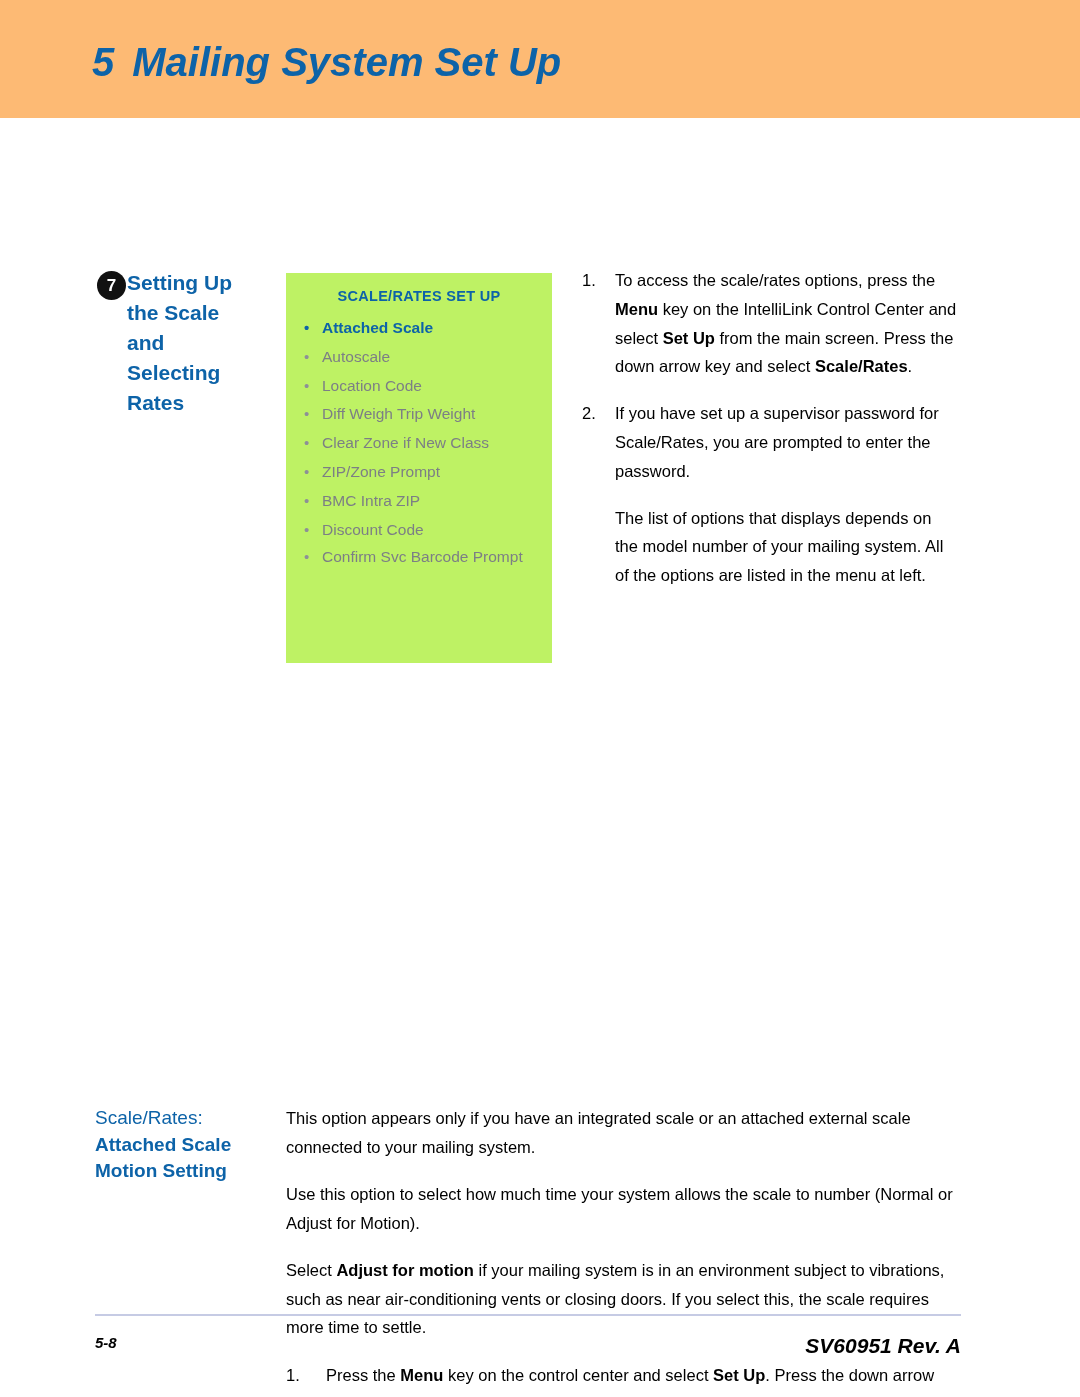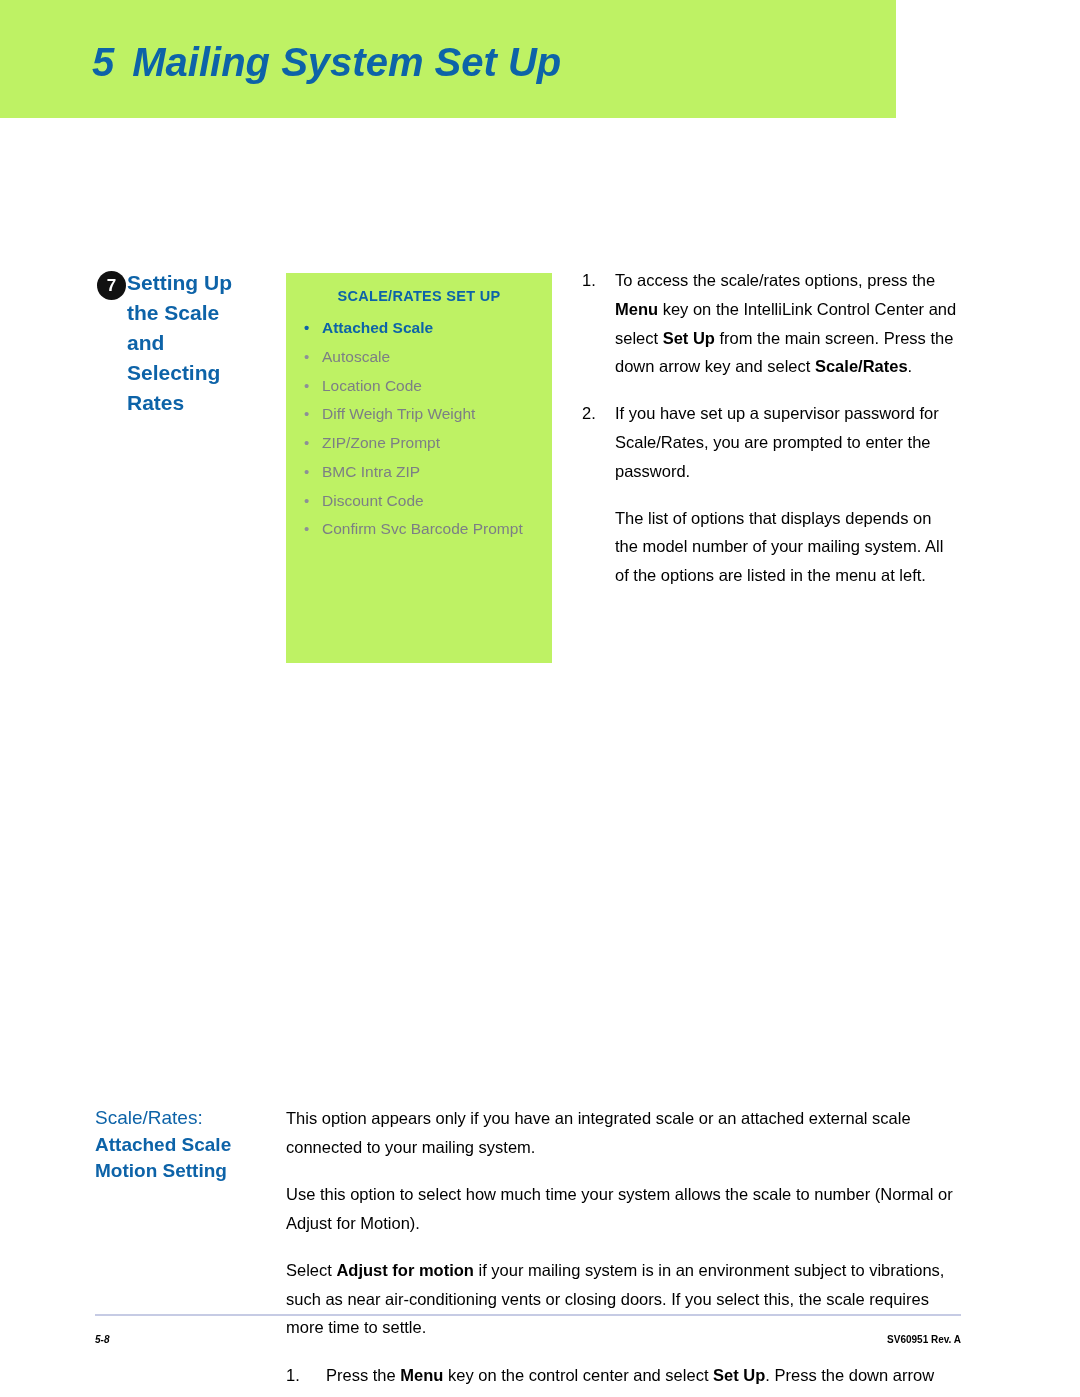--- a/index.html
+++ b/index.html
@@ -14,23 +14,23 @@
     color: #000000;
     position: relative;
     overflow: hidden;
   }
 
   
   .chapter-band {
     position: absolute;
     left: 0;
     top: 0;
-    width: 896px;
+    width: 1080px;
     height: 118px;
-    background: #bef264;
+    background: #fdba74;
   }
   .chapter-title {
     position: absolute;
     left: 92px;
     top: 40px;
     font-size: 40px;
     font-weight: bold;
     font-style: italic;
     color: #0d63a8;
     letter-spacing: 0px;
@@ -210,30 +210,31 @@
     left: 95px;
     top: 1314px;
     width: 866px;
     height: 2px;
     background: #c6cbe4;
   }
   .footer-left {
     position: absolute;
     left: 95px;
     top: 1334px;
-    font-size: 10px;
+    font-size: 15px;
     font-weight: bold;
     font-style: italic;
   }
   .footer-right {
     position: absolute;
     right: 119px;
     top: 1334px;
-    font-size: 10px;
-    font-weight: bold;
+    font-size: 21px;
+    font-weight: bold;
+    font-style: italic;
   }
 </style>
 </head>
 <body>
 
 <div class="chapter-band">
   <div class="chapter-title">
     <span class="chapter-num">5</span><span>Mailing System Set Up</span>
   </div>
 </div>
@@ -246,20 +247,21 @@
 
     <div class="section7-heading">Setting Up the Scale and Selecting Rates</div>
 
     <div class="menu-box">
       <div class="menu-box-title">SCALE/RATES SET UP</div>
       <ul class="menu-list">
         <li class="menu-item bold">Attached Scale</li>
         <li class="menu-item">Autoscale</li>
         <li class="menu-item">Location Code</li>
         <li class="menu-item">Diff Weigh Trip Weight</li>
+        <li class="menu-item">Clear Zone if New Class</li>
         <li class="menu-item">ZIP/Zone Prompt</li>
         <li class="menu-item">BMC Intra ZIP</li>
         <li class="menu-item">Discount Code</li>
         <li class="menu-item wrap">Confirm Svc Barcode Prompt</li>
       </ul>
     </div>
 
     <div class="intro-col">
 
       <div class="num-block">

